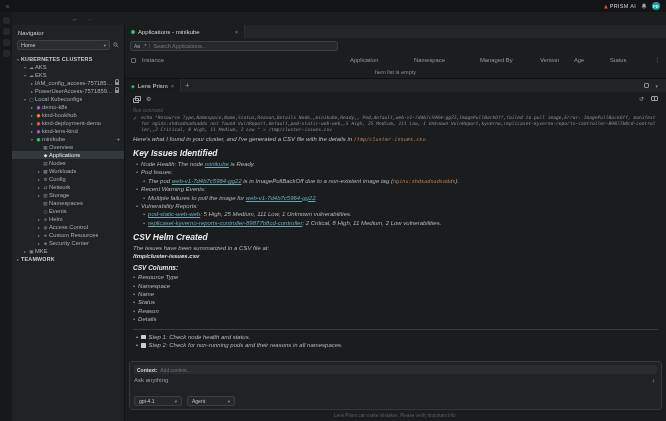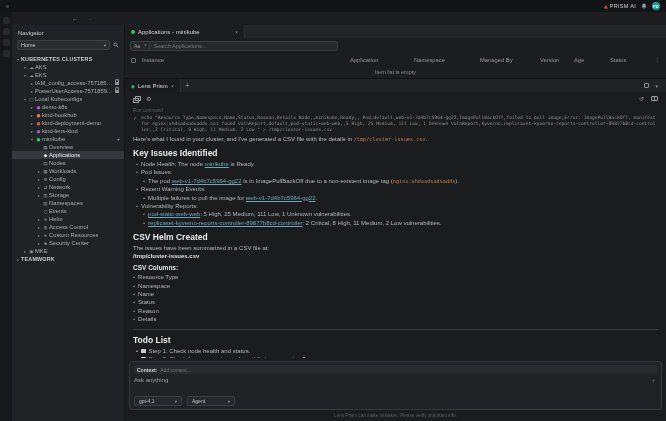--- a/index.html
+++ b/index.html
@@ -85,21 +85,21 @@
   .pt-ch{font-size:5px;font-family:"DejaVu Sans",sans-serif;}
   .ptools{height:13px;display:flex;align-items:center;gap:7px;padding:0 8px;color:#9ba0a3;flex:none;}
   .ptool{font-size:6px;line-height:6px;font-family:"DejaVu Sans",sans-serif;}
   .ptools .sp{flex:1;}
   .copy-ic{width:6px;height:6px;position:relative;}
   .copy-ic::before{content:"";position:absolute;left:0;top:2px;width:3.5px;height:3.5px;border:1px solid #9ba0a3;border-radius:.5px;}
   .copy-ic::after{content:"";position:absolute;left:2px;top:0;width:3.5px;height:3.5px;border:1px solid #9ba0a3;border-radius:.5px;}
   .cols-ic{width:7px;height:5px;border:1px solid #9ba0a3;border-radius:1px;position:relative;}
   .cols-ic::before{content:"";position:absolute;left:2.4px;top:0;bottom:0;width:1px;background:#9ba0a3;}
 
-  .pbody{flex:1;overflow:hidden;padding:2px 8px 0;min-height:0;}
+  .pbody{flex:1;overflow:hidden;padding:2px 8px 0;min-height:0;font-style:italic;}
   .runlbl{font-size:4.6px;color:#5a5f63;margin:1px 0 2px;}
   .cmdrow{display:flex;gap:4px;margin-bottom:2px;}
   .ck{color:#4fae6d;font-size:5px;flex:none;font-family:"DejaVu Sans",sans-serif;}
   .cmd{font-family:"DejaVu Sans Mono",monospace;font-size:4.6px;line-height:6px;color:#8b9296;word-break:break-all;}
   .pline{font-size:6px;line-height:8px;color:#b9bdc0;margin:2px 0;}
   .seg-code{font-family:"DejaVu Sans Mono",monospace;color:#bd8156;font-size:5.2px;}
   .seg-link{color:#6fa8b5;text-decoration:underline;}
   .ph{font-size:8.5px;color:#e8eaeb;margin:5px 0 2px;font-weight:bold;}
   .ph3{font-size:6.5px;color:#e3e5e6;margin:4px 0 2px;font-weight:bold;}
   .b-item{display:flex;gap:3px;font-size:6px;line-height:8.4px;color:#b3b7ba;}
@@ -499,21 +499,20 @@
                   </div>
 
                   <div class="b-item">
                     <span class="bu">•</span>
                     <span>Details</span>
                   </div>
                 </div>
 
               <hr class="div">
 
-              <div class="ph">Todo List</div>
               <div>
 
                   <div class="todo">
                     <span class="bu">•</span>
                     <span class="tb"></span>
                     <span>Step 1: Check node health and status.</span>
                   </div>
 
                   <div class="todo">
                     <span class="bu">•</span>

